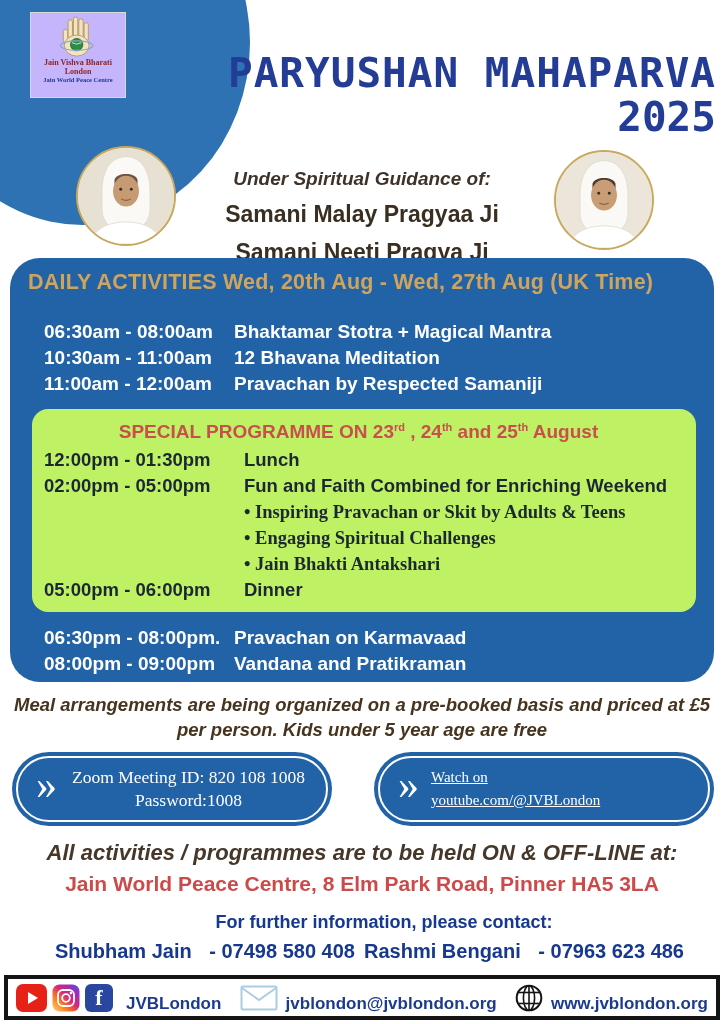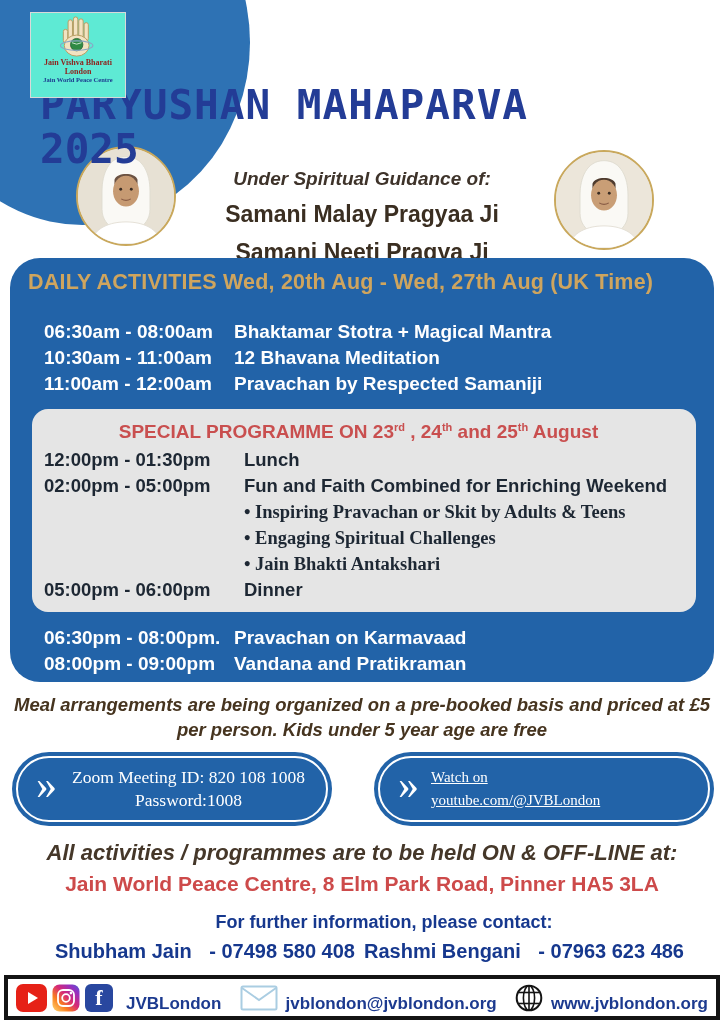--- a/index.html
+++ b/index.html
@@ -4,49 +4,49 @@
 <style>
   html,body{margin:0;padding:0;background:#ffffff;}
   .page{position:relative;width:724px;height:1024px;background:#ffffff;overflow:hidden;
         font-family:"Liberation Sans",sans-serif;}
 
   
   .swoosh{position:absolute;left:-85px;top:-140px;width:335px;height:365px;
           background:#2e72b4;border-radius:50%;}
 
   
-  .logo{position:absolute;left:30px;top:12px;width:96px;height:86px;background:#5eead4;
+  .logo{position:absolute;left:30px;top:12px;width:96px;height:86px;background:#c4b5fd;
         border:1px solid #d9d9d9;text-align:center;box-sizing:border-box;padding-top:3px;z-index:2;}
   .logo svg{height:42px;display:block;margin:0 auto;}
   .logo-l1{font-family:"Liberation Serif",serif;font-weight:bold;font-size:8px;color:#8f241f;line-height:9px;}
   .logo-l2{font-family:"Liberation Serif",serif;font-weight:bold;font-size:6.5px;color:#1c3a8f;line-height:8px;}
 
   
-  .title{position:absolute;left:40px;right:8px;top:50px;text-align:left;color:#233c96;
-         font-family:"DejaVu Sans Mono",monospace;font-weight:bold;z-index:1;margin-top:32px;}
+  .title{position:absolute;left:40px;right:8px;top:50px;text-align:right;color:#233c96;
+         font-family:"DejaVu Sans Mono",monospace;font-weight:bold;z-index:1;}
   .title .t1{font-size:41px;line-height:46px;letter-spacing:1px;}
   .title .t2{font-size:41px;line-height:42px;}
 
   
   .photo{position:absolute;width:96px;height:96px;border-radius:50%;border:2px solid #c9a85c;
          overflow:hidden;background:#eae5da;}
   .photo.left{left:76px;top:146px;}
   .photo.right{left:554px;top:150px;}
   .photo svg{width:100%;height:100%;display:block;}
   .guidance{position:absolute;left:168px;right:168px;top:168px;text-align:center;}
   .g-head{font-size:19px;font-style:italic;font-weight:bold;color:#3e332a;}
   .g-name{font-size:23px;font-weight:bold;color:#3a2e21;margin-top:11px;}
 
   
   .bluebox{position:absolute;left:10px;top:258px;width:704px;height:424px;background:#2263a8;
            border-radius:30px;box-sizing:border-box;padding:12px 16px 0 18px;}
   .daily-heading{color:#cfa55e;font-weight:bold;font-size:21.5px;white-space:nowrap;letter-spacing:0.2px;}
   .sched{display:grid;grid-template-columns:190px 1fr;font-weight:bold;}
   .sched.white{color:#ffffff;font-size:19px;line-height:26px;margin-top:24px;padding-left:16px;}
-  .special{background:#e5e5e5;border-radius:16px;margin:12px 2px 0 4px;padding:7px 23px 9px 12px;}
+  .special{background:#bef264;border-radius:16px;margin:12px 2px 0 4px;padding:7px 23px 9px 12px;}
   .sp-head{text-align:center;color:#c94f4f;font-weight:bold;font-size:19px;line-height:23px;}
   .sp-head sup{font-size:11px;}
   .sched.dark{color:#1d2733;font-size:18.5px;line-height:26px;margin-top:4px;grid-template-columns:200px 1fr;}
   .bullets{grid-column:2;font-family:Liberation Serif, serif;}
   .bullet::before{content:"• ";}
   .sched.white.evening{margin-top:13px;}
 
   
   .meal{position:absolute;left:14px;right:14px;top:692px;text-align:center;font-style:italic;
         font-weight:bold;font-size:18.5px;line-height:25px;color:#46341f;}

